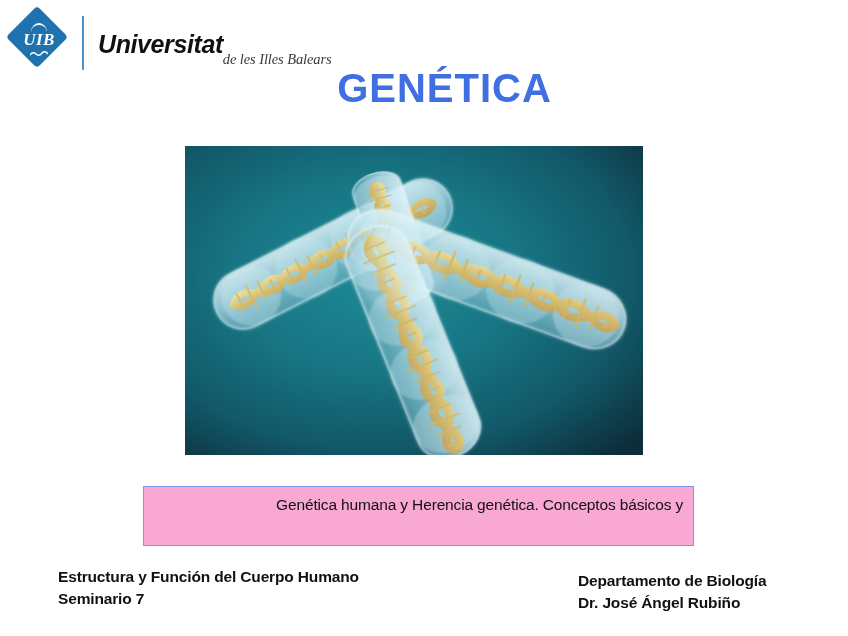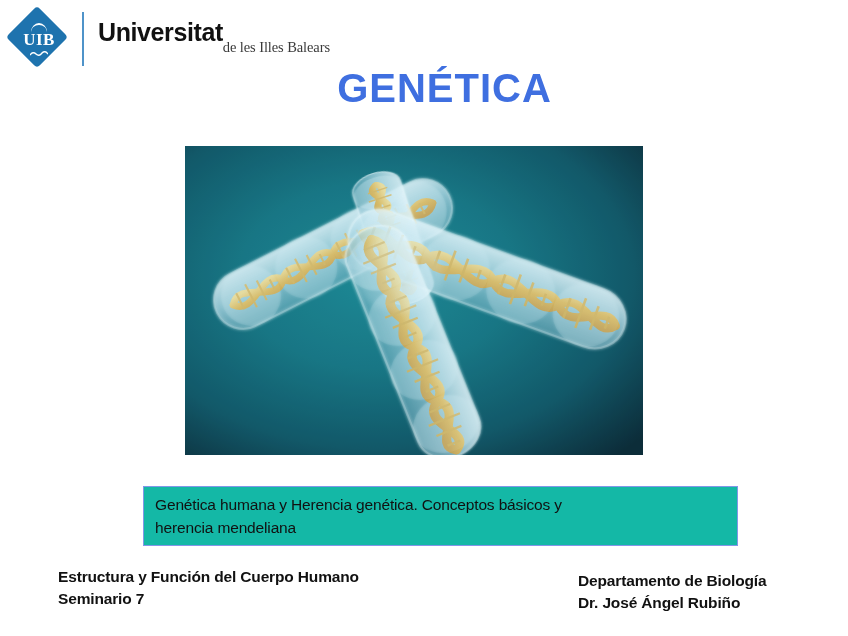--- a/index.html
+++ b/index.html
@@ -15,22 +15,23 @@
     font-family: "Liberation Sans", sans-serif;
     color: #000000;
   }
 
   
   .logo-block {
     position: absolute;
     left: 8px;
     top: 8px;
     display: flex;
-    align-items: center;
+    align-items: flex-end;
     height: 62px;
+    font-style: italic;
   }
   .uib-mark {
     width: 62px;
     height: 62px;
     position: relative;
     flex: 0 0 auto;
   }
   .uib-diamond {
     position: absolute;
     left: 7px;
@@ -133,26 +134,27 @@
     overflow: hidden;
     background: #0F333F;
   }
   .figure svg { display: block; width: 100%; height: 100%; }
 
   
   .caption-box {
     position: absolute;
     left: 143px;
     top: 486px;
-    width: 595px;
+    width: 551px;
     height: 60px;
     box-sizing: border-box;
     border: 1.5px solid #8296E8;
-    background: #14b8a6;
+    background: #f9a8d4;
     padding: 7px 10px 0 11px;
+    text-align: right;
   }
   .caption-text {
     font-family: "Liberation Sans", sans-serif;
     font-size: 15.5px;
     line-height: 1.48;
     color: #111111;
     letter-spacing: -0.15px;
   }
 
   
@@ -347,21 +349,20 @@
       </g>
       <use href="#armBody" x="0" y="0" transform="scale(0.94,1.12)" opacity="0.46"></use>
     </g>
 
     <ellipse cx="214" cy="128" rx="44" ry="38" fill="#DCF2F9" opacity="0.18" filter="url(#soft)"></ellipse>
   </svg>
 </div>
 
 <div class="caption-box">
   <div class="caption-text">Genética humana y Herencia genética. Conceptos básicos y</div>
-  <div class="caption-text">herencia mendeliana</div>
 </div>
 
 <div class="footer-left">
   <div>Estructura y Función del Cuerpo Humano</div>
   <div>Seminario 7</div>
 </div>
 
 <div class="footer-right">
   <div>Departamento de Biología</div>
   <div>Dr. José Ángel Rubiño</div>

